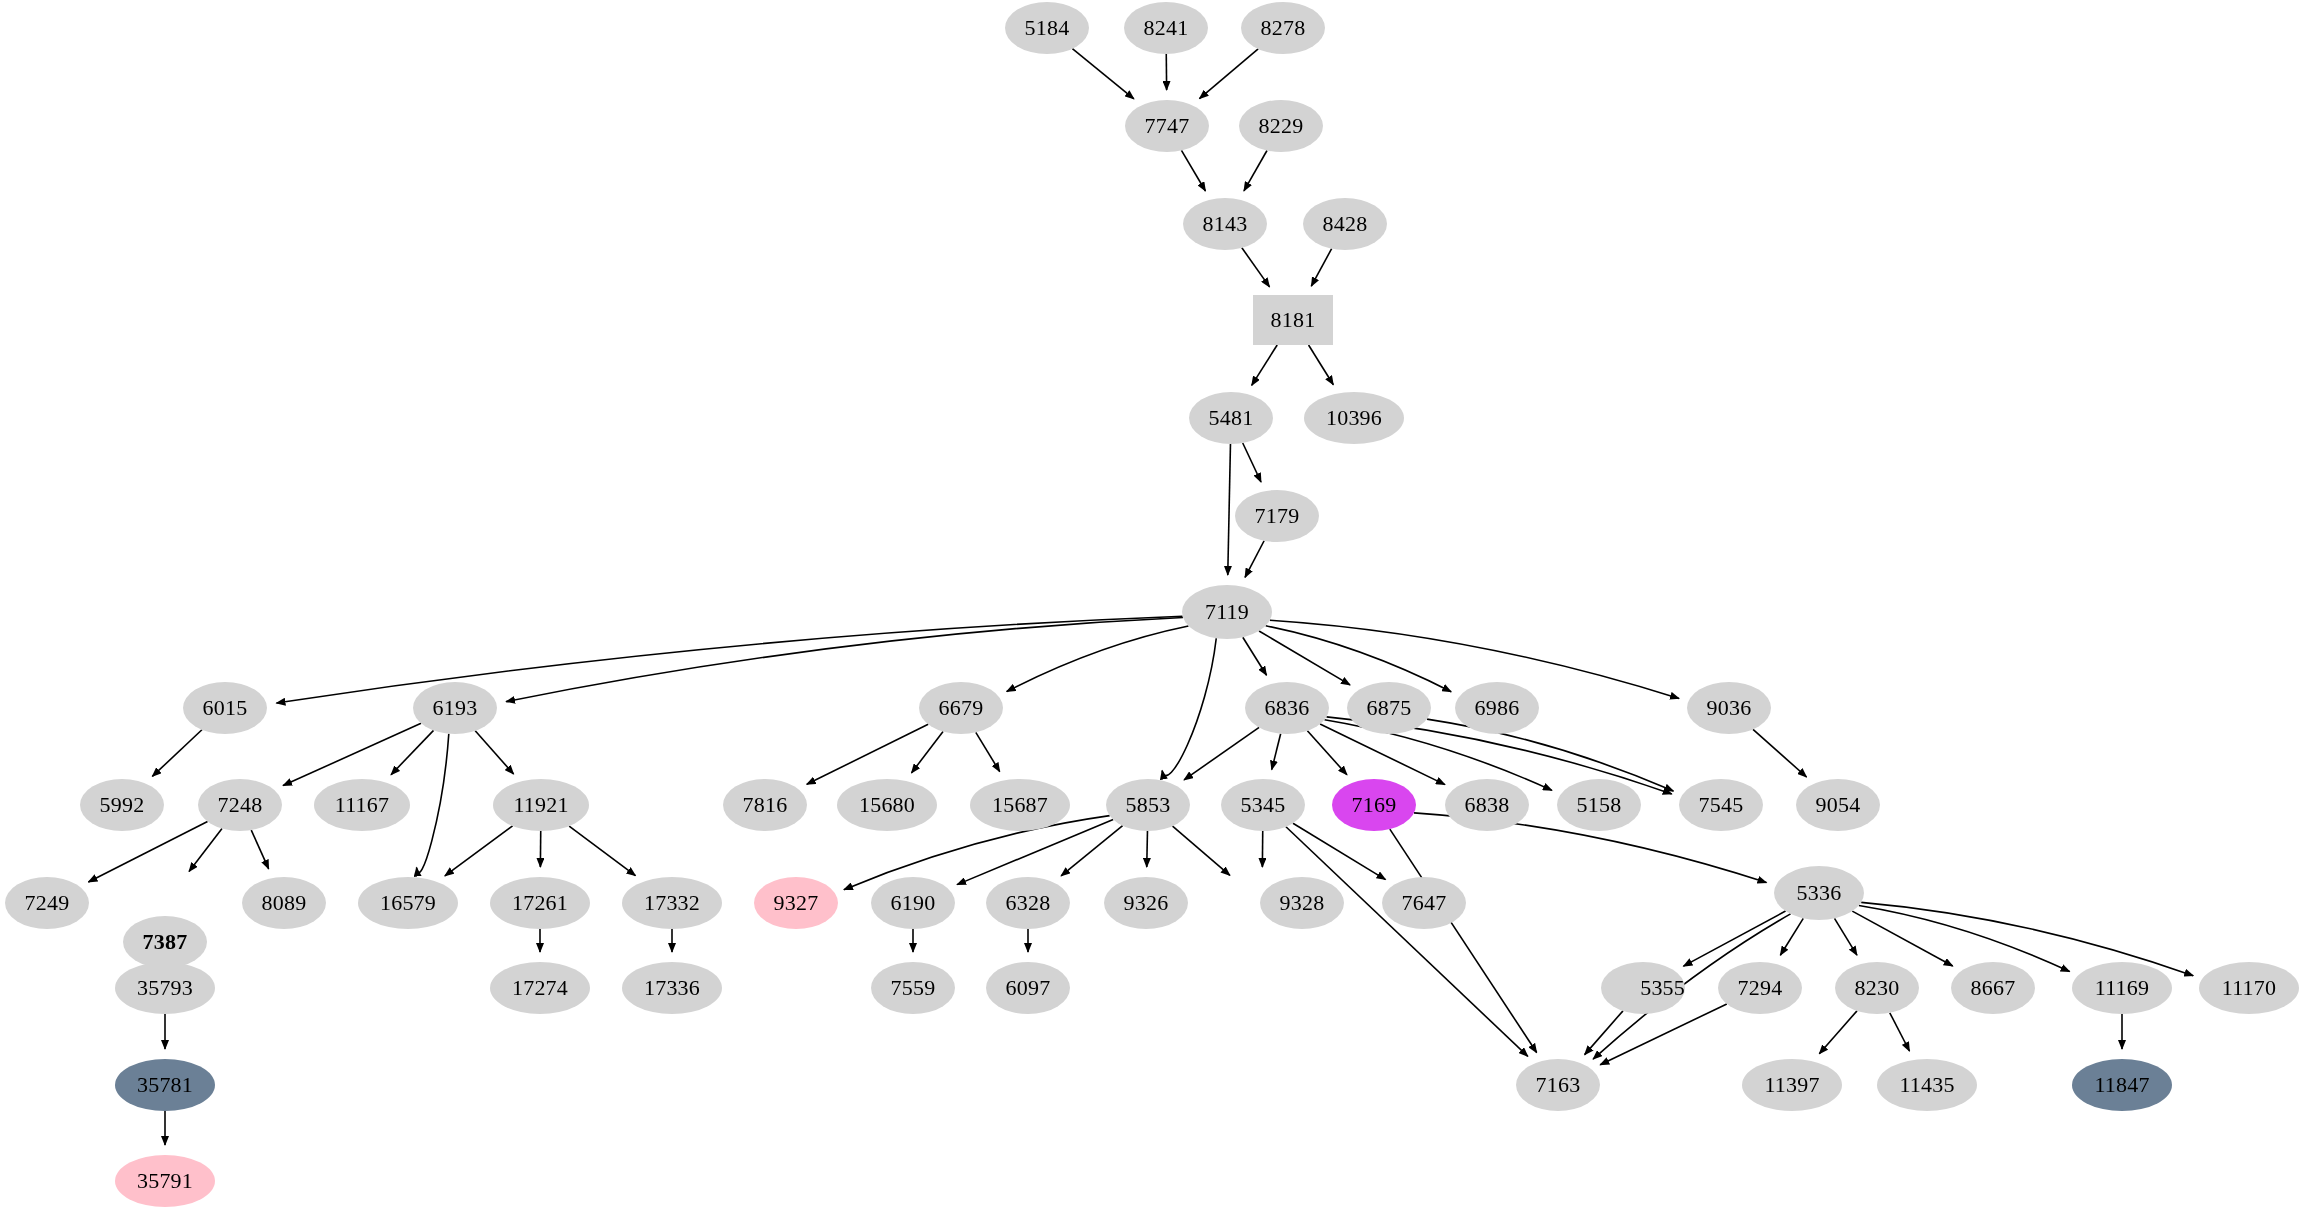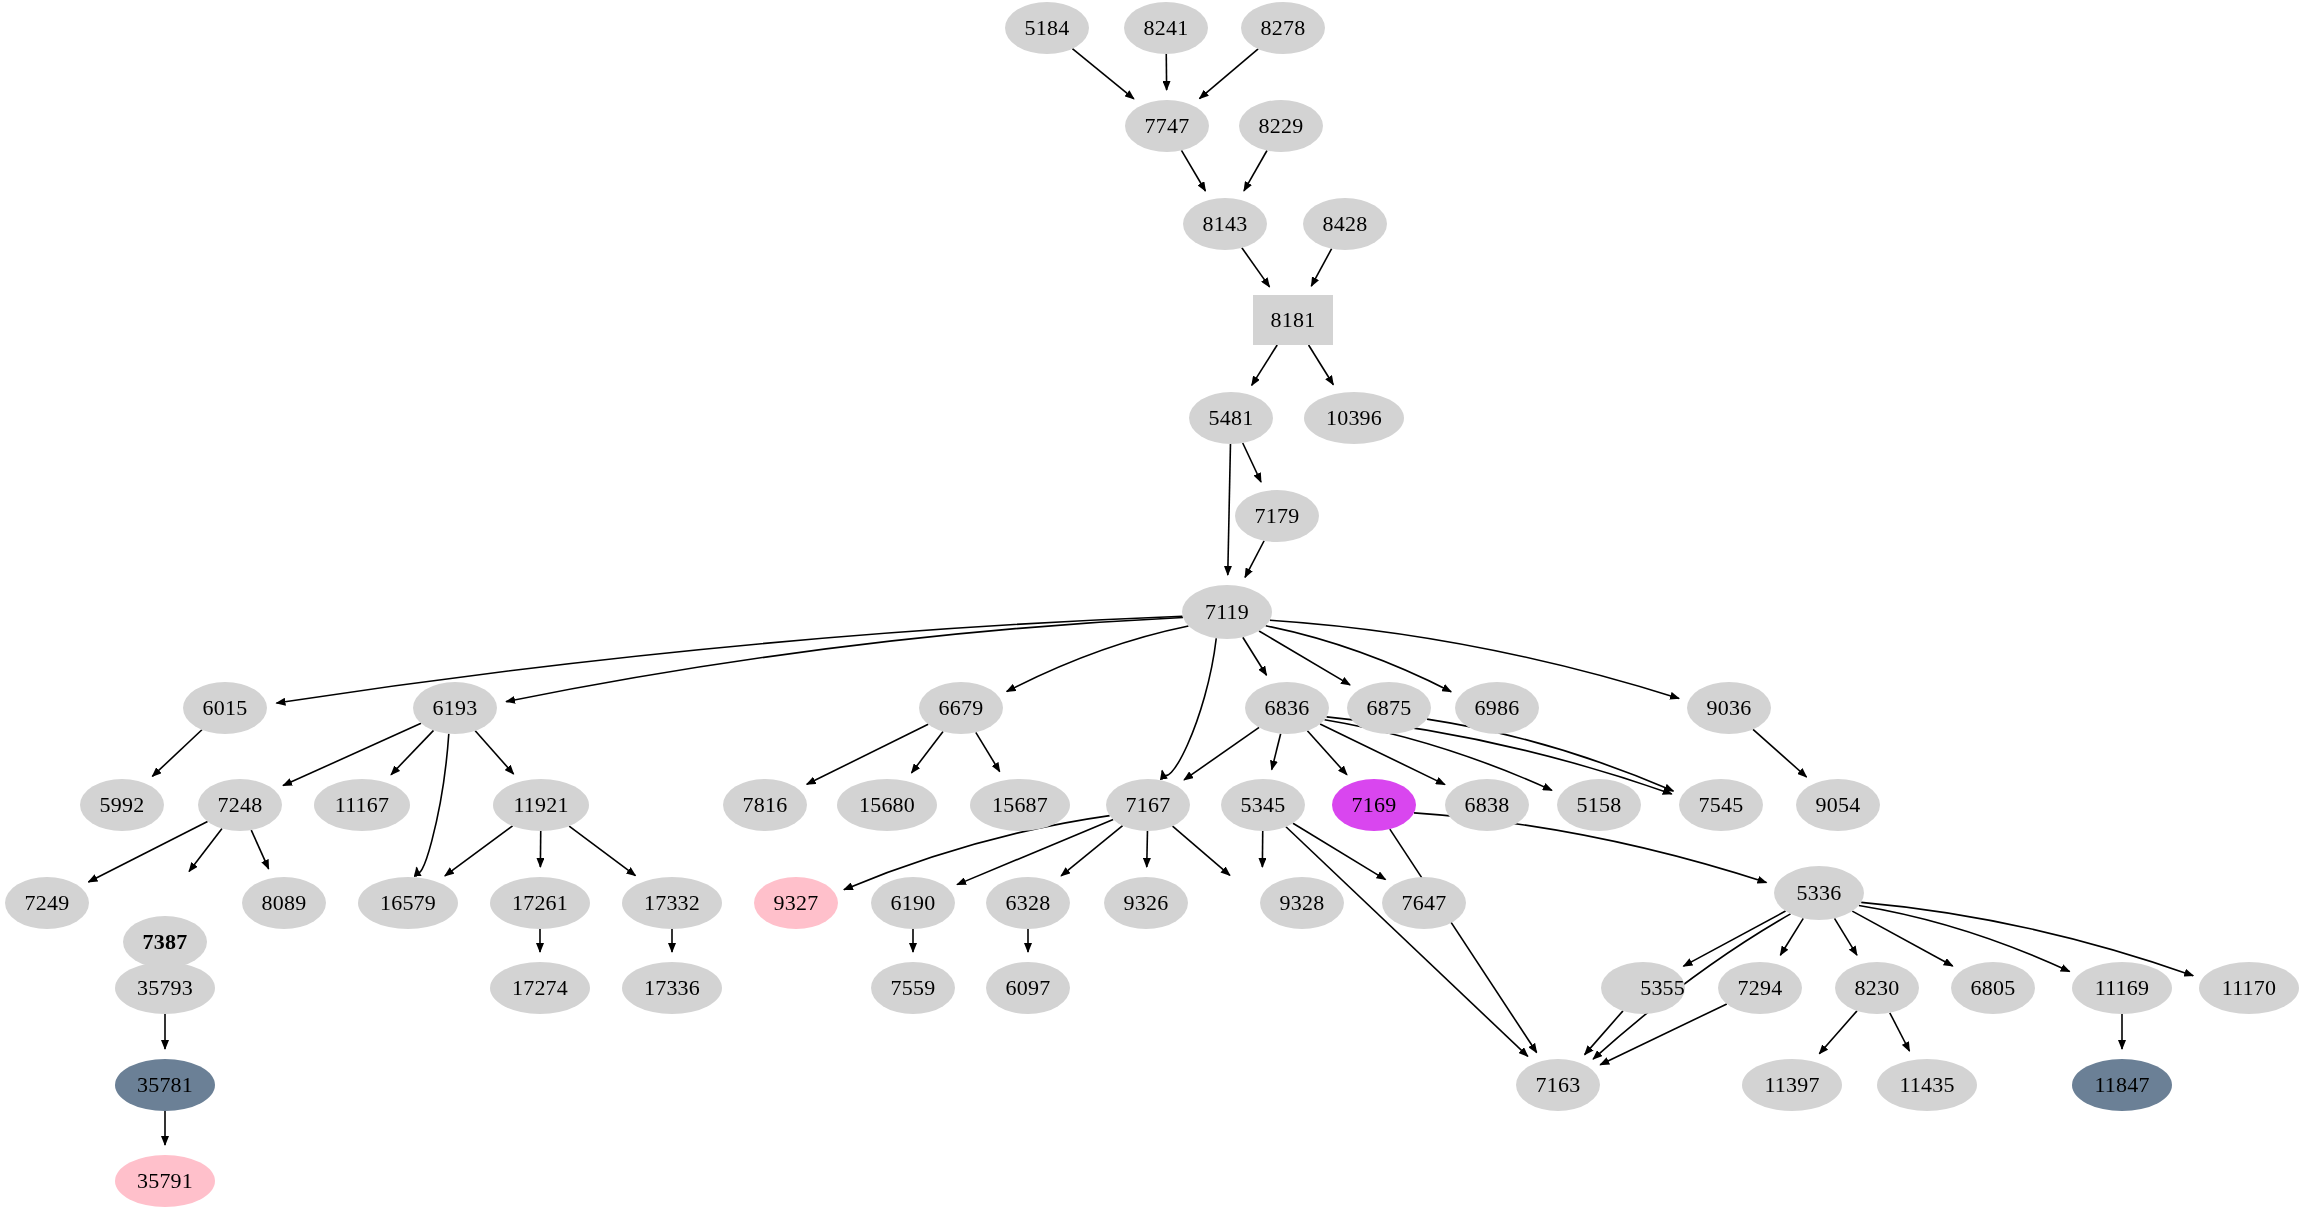--- a/index.html
+++ b/index.html
@@ -209,21 +209,21 @@
       <div class="node ellipse" style="left: 723px; top: 779px; width: 84px; height: 52px; background: rgb(211, 211, 211);">
         <span class="node-label">7816</span>
       </div>
       <div class="node ellipse" style="left: 837px; top: 779px; width: 100px; height: 52px; background: rgb(211, 211, 211);">
         <span class="node-label">15680</span>
       </div>
       <div class="node ellipse" style="left: 970px; top: 779px; width: 100px; height: 52px; background: rgb(211, 211, 211);">
         <span class="node-label">15687</span>
       </div>
       <div class="node ellipse" style="left: 1106px; top: 779px; width: 84px; height: 52px; background: rgb(211, 211, 211);">
-        <span class="node-label">7167</span>
+        <span class="node-label">5853</span>
       </div>
       <div class="node ellipse" style="left: 1221px; top: 779px; width: 84px; height: 52px; background: rgb(211, 211, 211);">
         <span class="node-label">5345</span>
       </div>
       <div class="node ellipse" style="left: 1332px; top: 779px; width: 84px; height: 52px; background: #d946ef;">
         <span class="node-label">7169</span>
       </div>
       <div class="node ellipse" style="left: 1445px; top: 779px; width: 84px; height: 52px; background: rgb(211, 211, 211);">
         <span class="node-label">6838</span>
       </div>
@@ -293,21 +293,21 @@
       <div class="node ellipse" style="left: 1601px; top: 962px; width: 84px; height: 52px; background: rgb(211, 211, 211); justify-content: flex-end;">
         <span class="node-label">5355</span>
       </div>
       <div class="node ellipse" style="left: 1718px; top: 962px; width: 84px; height: 52px; background: rgb(211, 211, 211);">
         <span class="node-label">7294</span>
       </div>
       <div class="node ellipse" style="left: 1835px; top: 962px; width: 84px; height: 52px; background: rgb(211, 211, 211);">
         <span class="node-label">8230</span>
       </div>
       <div class="node ellipse" style="left: 1951px; top: 962px; width: 84px; height: 52px; background: rgb(211, 211, 211);">
-        <span class="node-label">6805</span>
+        <span class="node-label">8667</span>
       </div>
       <div class="node ellipse" style="left: 2072px; top: 962px; width: 100px; height: 52px; background: rgb(211, 211, 211);">
         <span class="node-label">11169</span>
       </div>
       <div class="node ellipse" style="left: 2199px; top: 962px; width: 100px; height: 52px; background: rgb(211, 211, 211);">
         <span class="node-label">11170</span>
       </div>
       <div class="node ellipse" style="left: 115px; top: 1059px; width: 100px; height: 52px; background: rgb(107, 128, 150);">
         <span class="node-label">35781</span>
       </div>

